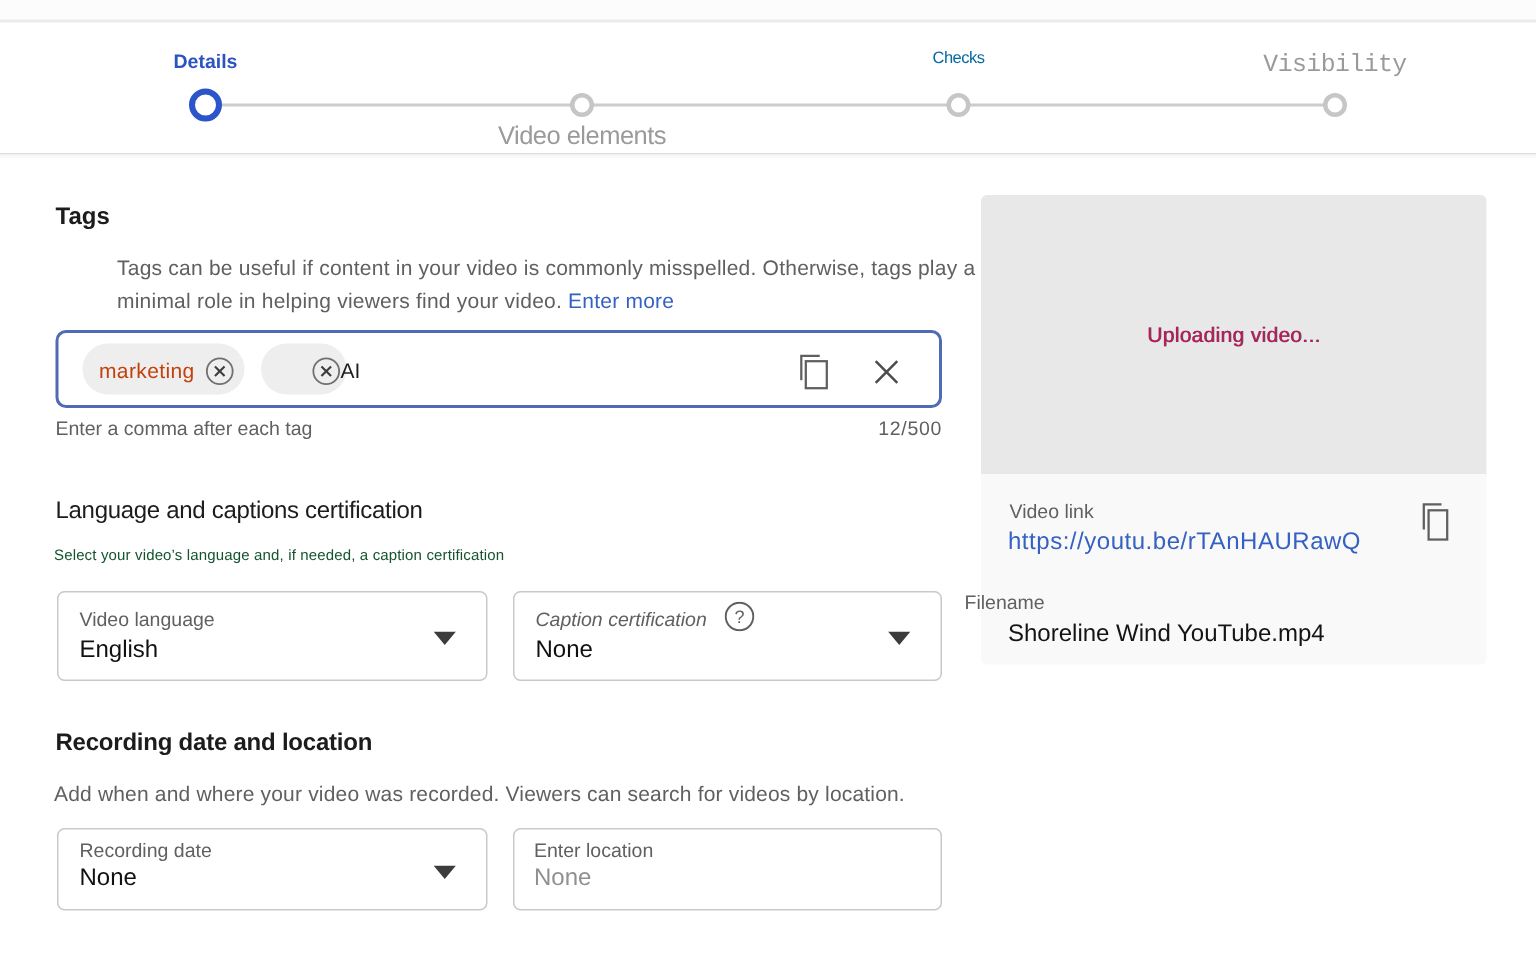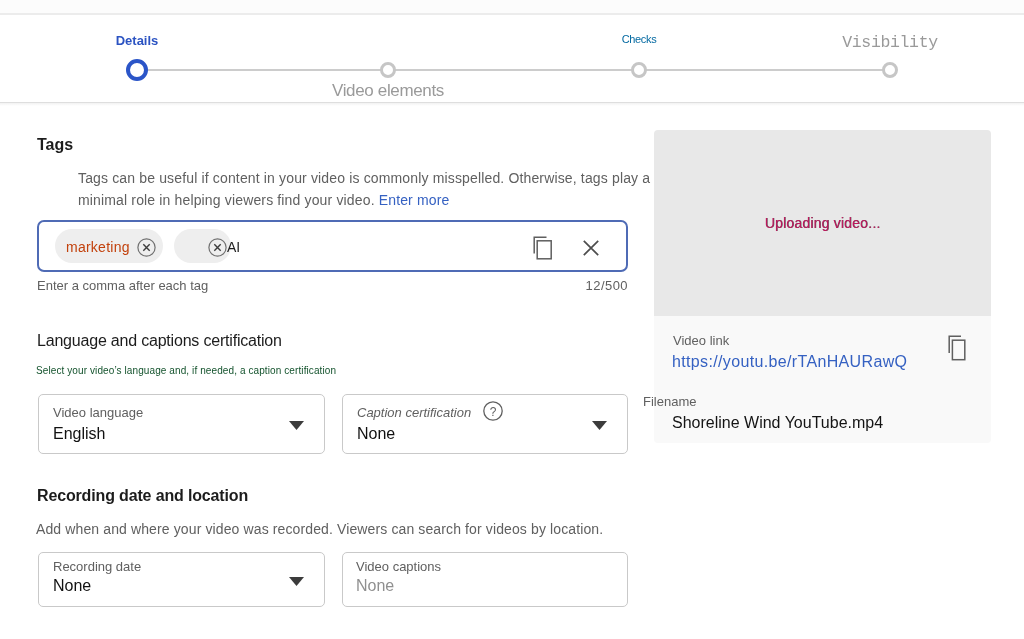--- a/index.html
+++ b/index.html
@@ -85,21 +85,21 @@
   <div class="abs" style="left:36px;top:521px;font-size:14px;letter-spacing:0.12px;color:#606060;">Add when and where your video was recorded. Viewers can search for videos by location.</div>
 
   <div class="abs" style="left:38px;top:552px;width:287px;height:55px;border:1px solid #c9c9c9;border-radius:5px;"></div>
   <div class="abs lbl" style="left:53px;top:559px;">Recording date</div>
   <div class="abs" style="left:53px;top:577px;font-size:16px;color:#111;">None</div>
   <svg class="abs" style="left:289px;top:577px;" width="15" height="10" viewBox="0 0 15 10">
     <path d="M0 0 L15 0 L7.5 9 Z" fill="#3c3c3c"></path>
   </svg>
 
   <div class="abs" style="left:342px;top:552px;width:286px;height:55px;border:1px solid #c9c9c9;border-radius:5px;"></div>
-  <div class="abs lbl" style="left:356px;top:559px;">Video captions</div>
+  <div class="abs lbl" style="left:356px;top:559px;">Enter location</div>
   <div class="abs" style="left:356px;top:577px;font-size:16px;color:#909090;">None</div>
 
   <div class="abs" style="left:654px;top:130px;width:337px;height:186px;background:#e8e8e8;border-radius:4px 4px 0 0;"></div>
   <div class="abs" style="left:654px;top:130px;width:337px;height:186px;display:flex;align-items:center;justify-content:center;">
     <span style="font-size:14px;color:#be185d;letter-spacing:0.2px;text-shadow:0.5px 0 0 #5c5c5c;">Uploading video...</span>
   </div>
   <div class="abs" style="left:654px;top:316px;width:337px;height:127px;background:#f9f9f9;border-radius:0 0 4px 4px;"></div>
 
   <div class="abs lbl" style="left:673px;top:333px;">Video link</div>
   <div class="abs blue" style="left:672px;top:353px;font-size:16px;letter-spacing:0.35px;">https://youtu.be/rTAnHAURawQ</div>

